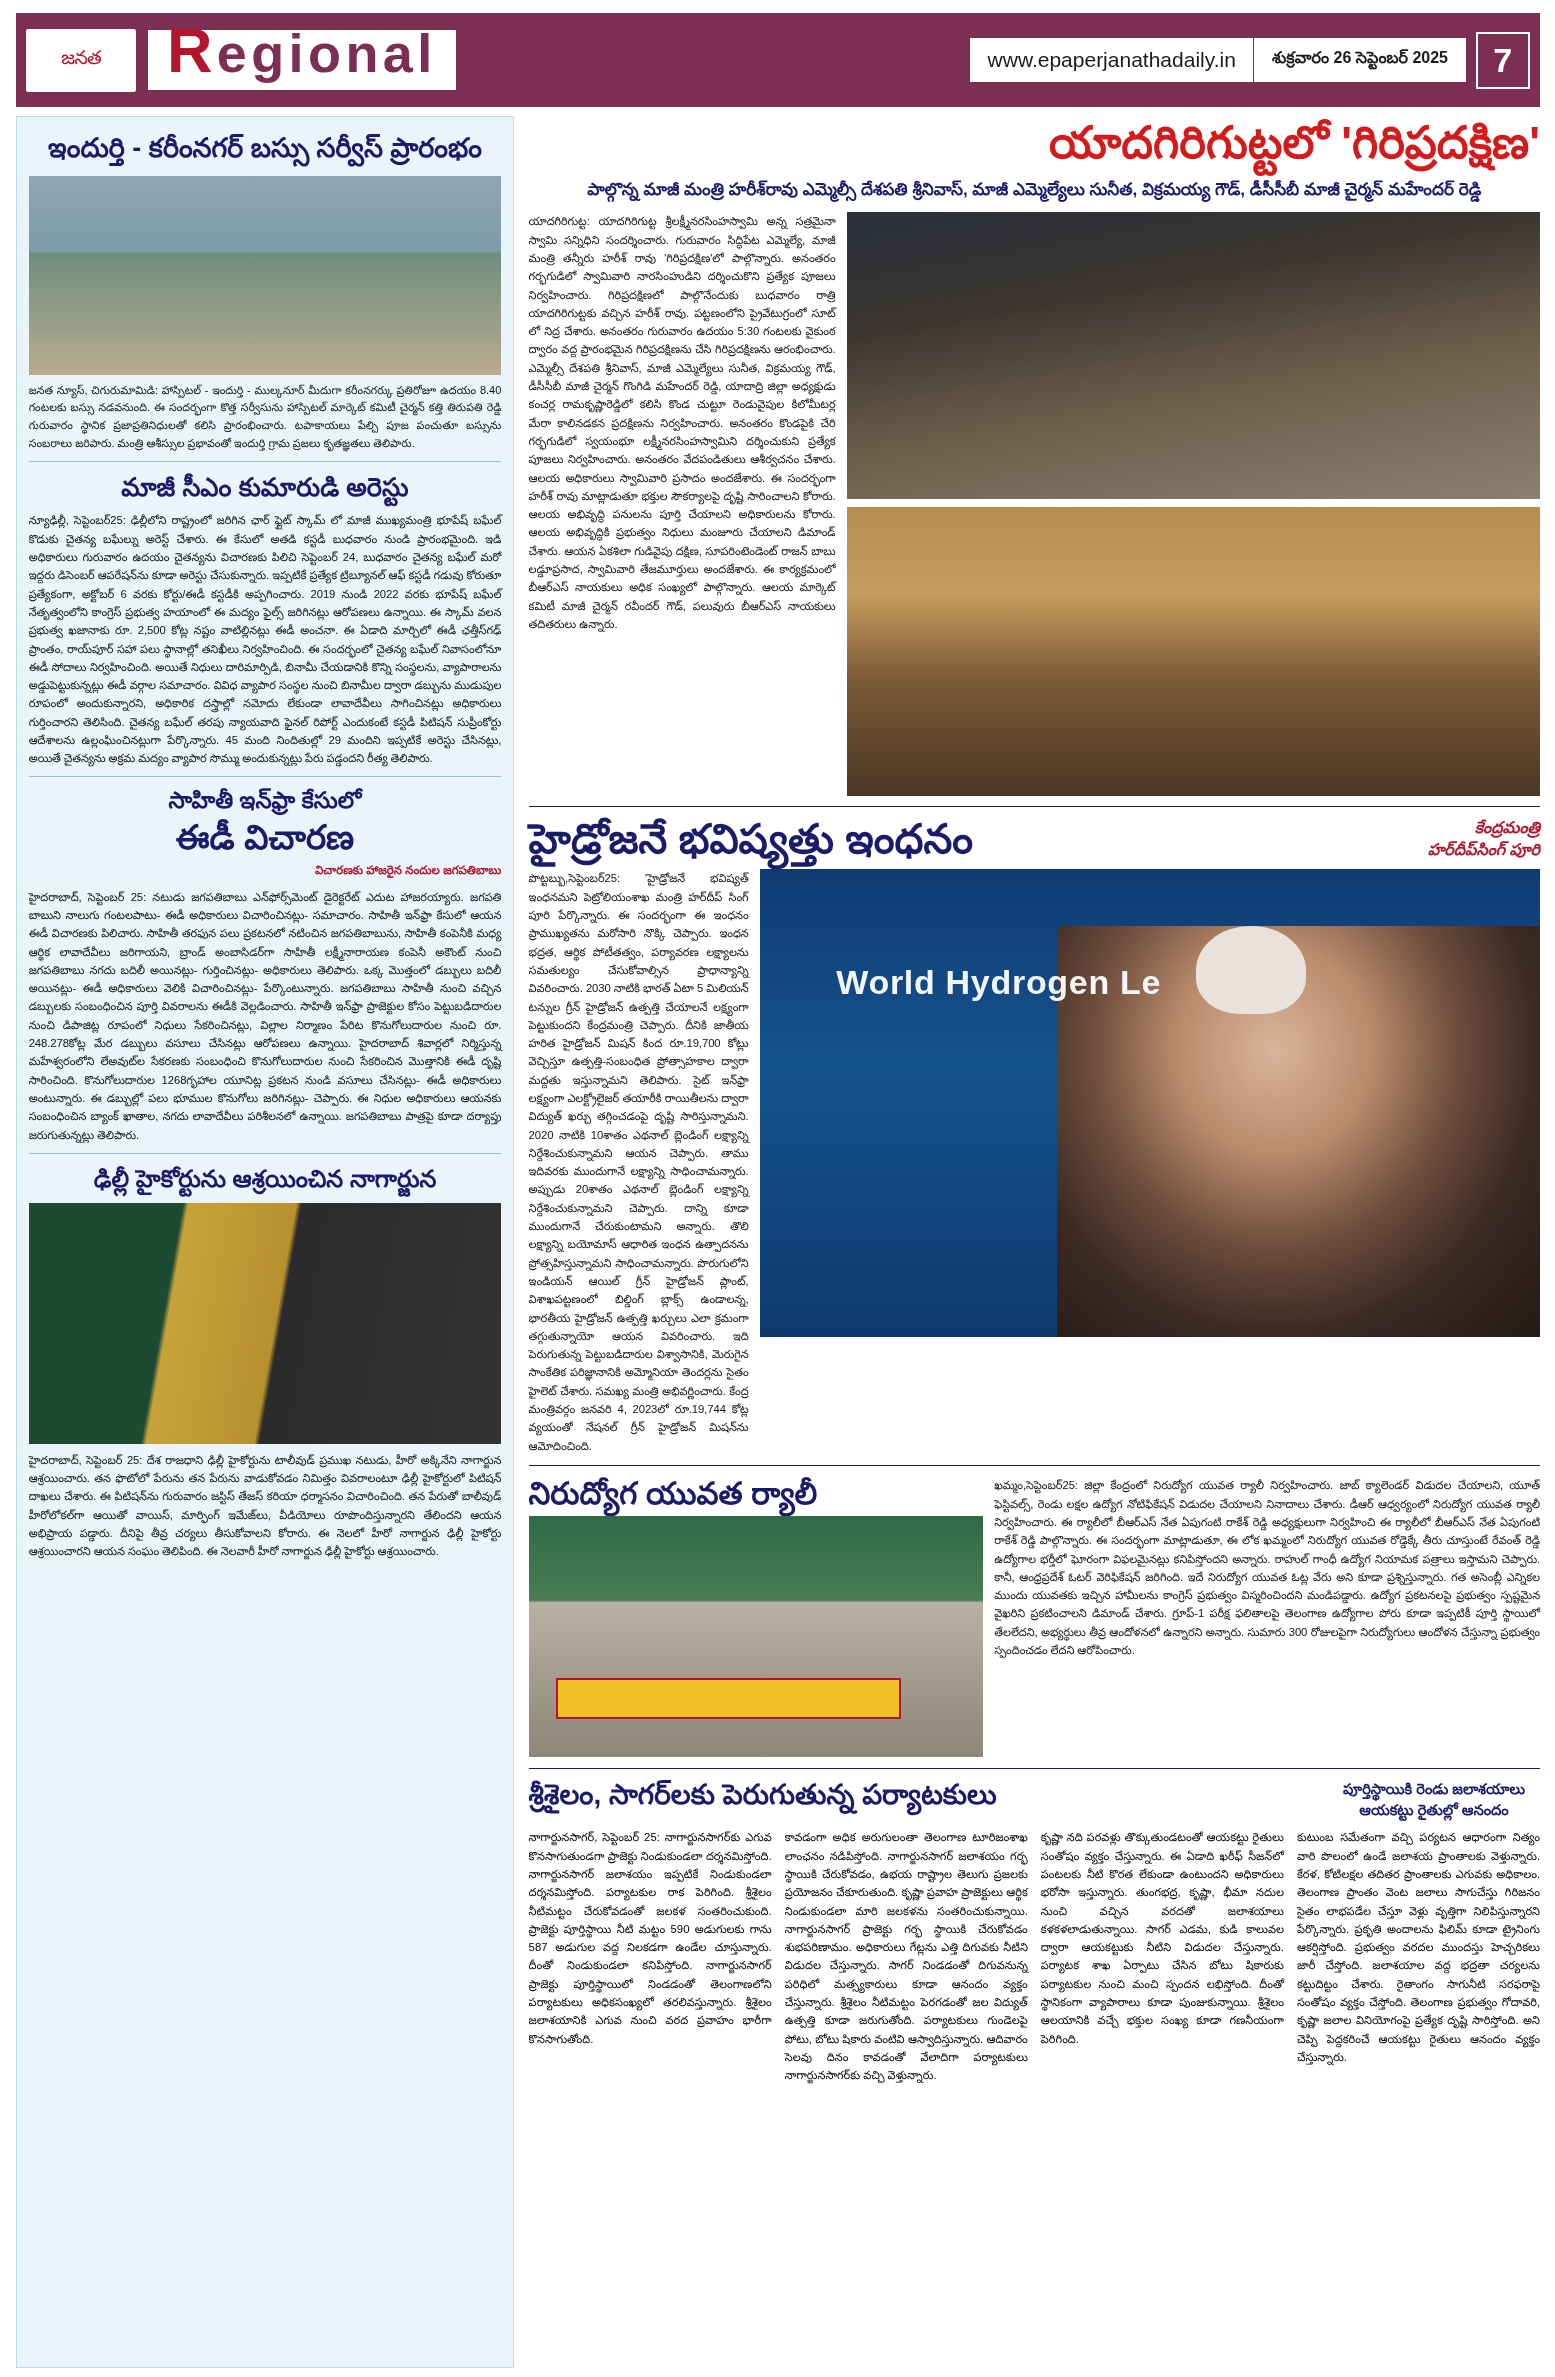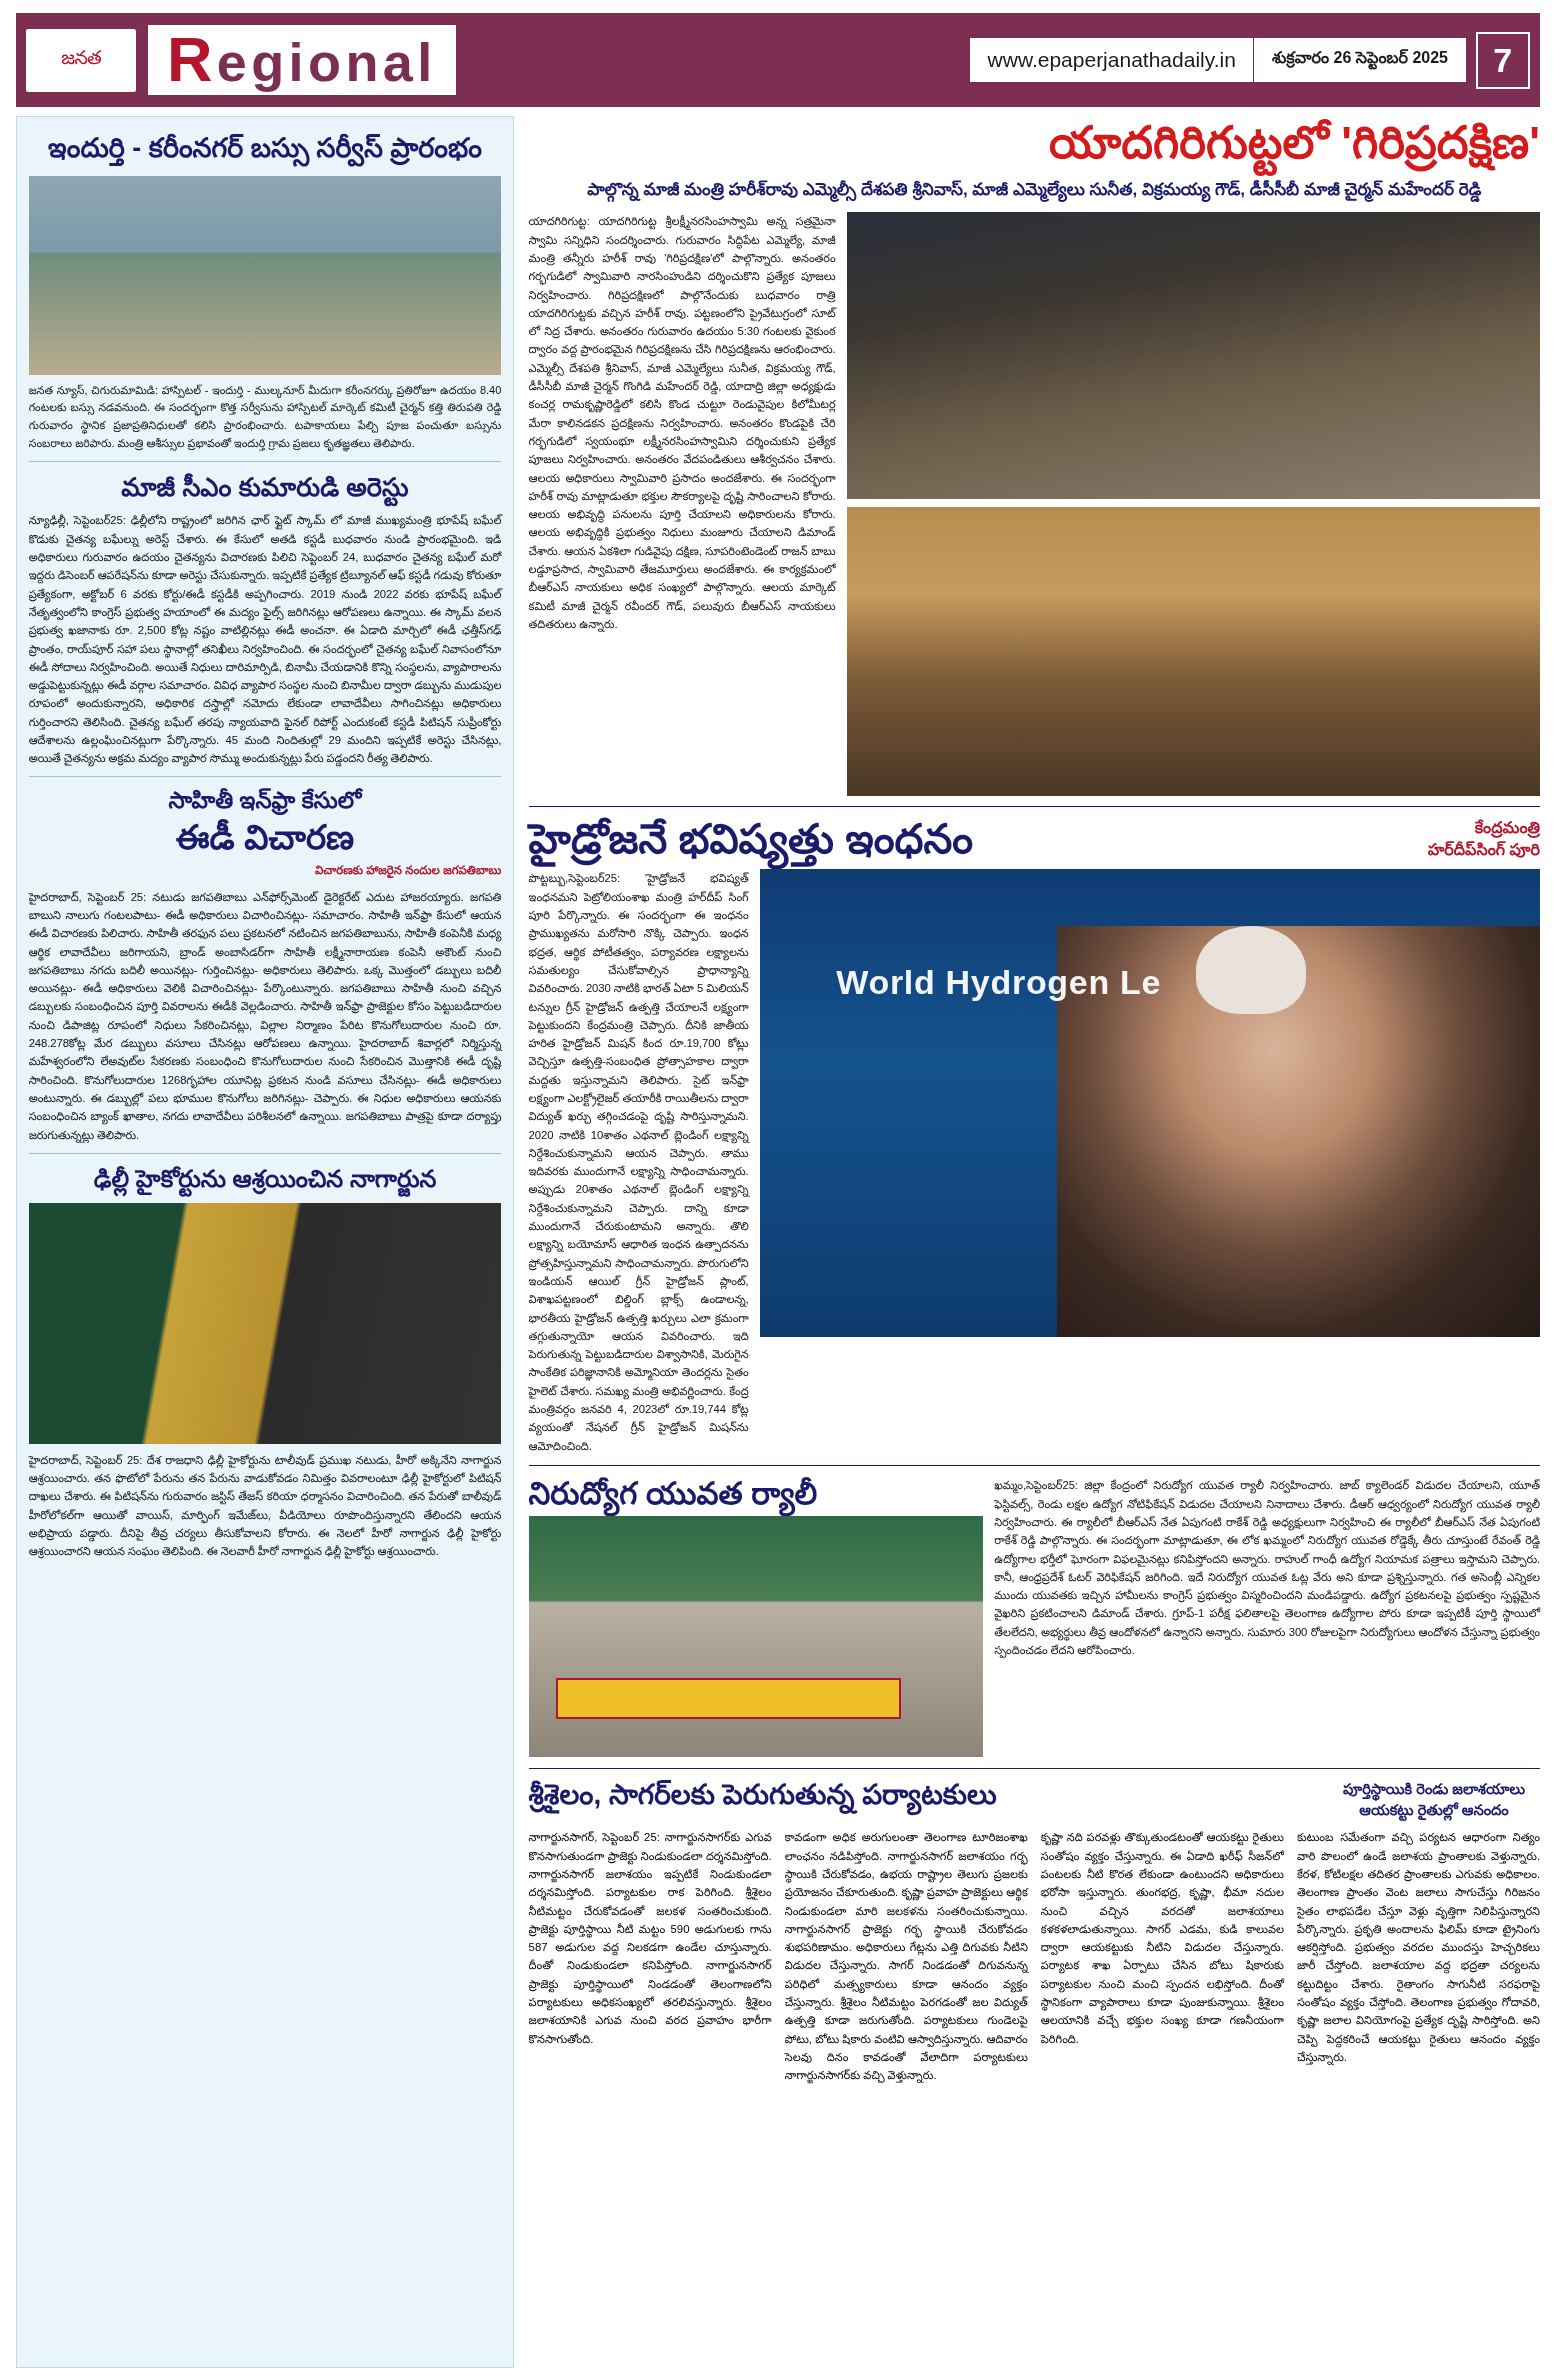--- a/index.html
+++ b/index.html
@@ -38,22 +38,22 @@
     color: #b3162c;
     font-size: 19px;
     font-weight: normal;
     letter-spacing: -0.7px;
   }
   .regional-wrap {
     flex: 0 0 auto;
     background: #ffffff;
     padding: 1.5px 19px 4.4px 19px;
     margin-right: 14.6px;
-    height: 70px;
-    display:flex; align-items:center;
+    height: 60px;
+    display:flex; align-items:flex-end;
   }
   .regional-text {
     font-size: 54px;
     font-weight: bold;
     letter-spacing: 4.4px;
     color: #7d2f53;
   }
   .regional-text .cap { color: #b3162c; font-size: 63px; }
   .masthead-right {
     margin-left: auto;
@@ -188,21 +188,21 @@
 
   .photo-top-right { width: 100%; height: 287px;
     background: linear-gradient(170deg,#2a2f3a 0%,#3a3630 30%,#6d5e4a 60%,#8b8070 100%); }
   .photo-bottom-right { width:100%; height: 289px;
     background: linear-gradient(#b98c4f 0%, #c79b5d 30%, #7b5a36 60%, #4a3725 100%); }
 
   .head-h2 {
     font-size: 41px; font-weight:bold; color:#1b1b6b; line-height:1.1;
   }
   .kendra-tag {
-    color:#b3162c; font-size:16px; font-weight:bold; text-align:right; line-height:1.35;
+    color:#b3162c; font-size:16px; font-weight:bold; text-align:right; line-height:1.35;font-style:italic;
   }
   .photo-hydrogen {
     width:100%; height: 468px;
     background: linear-gradient(180deg,#0f3b72 0%, #15538f 42%, #0d3a6d 100%);
     position: relative; overflow:hidden;
   }
   .hyd-text {
     position:absolute; top: 94px; left: 76px;
     color:#ffffff; font-size: 34px; font-weight: bold; letter-spacing:0.7px;
     opacity: .95; white-space: nowrap;

